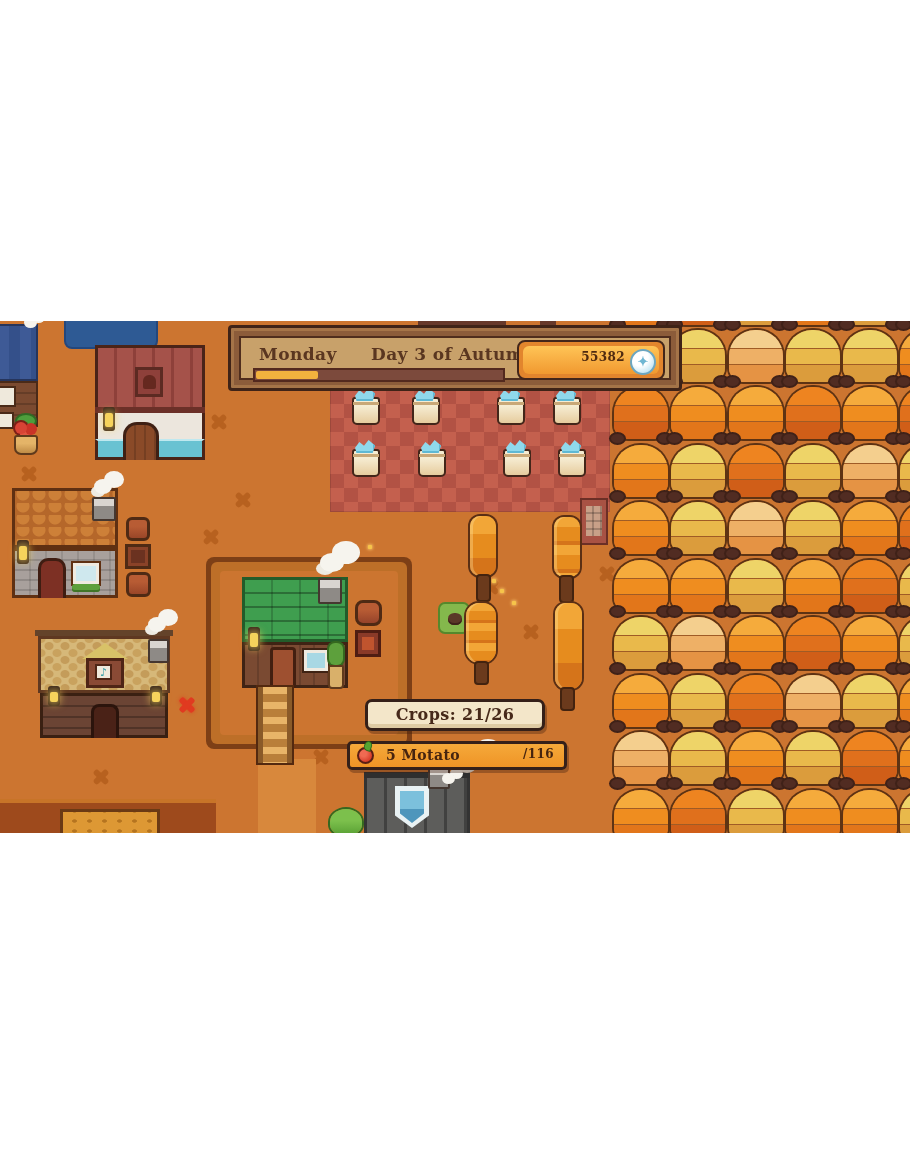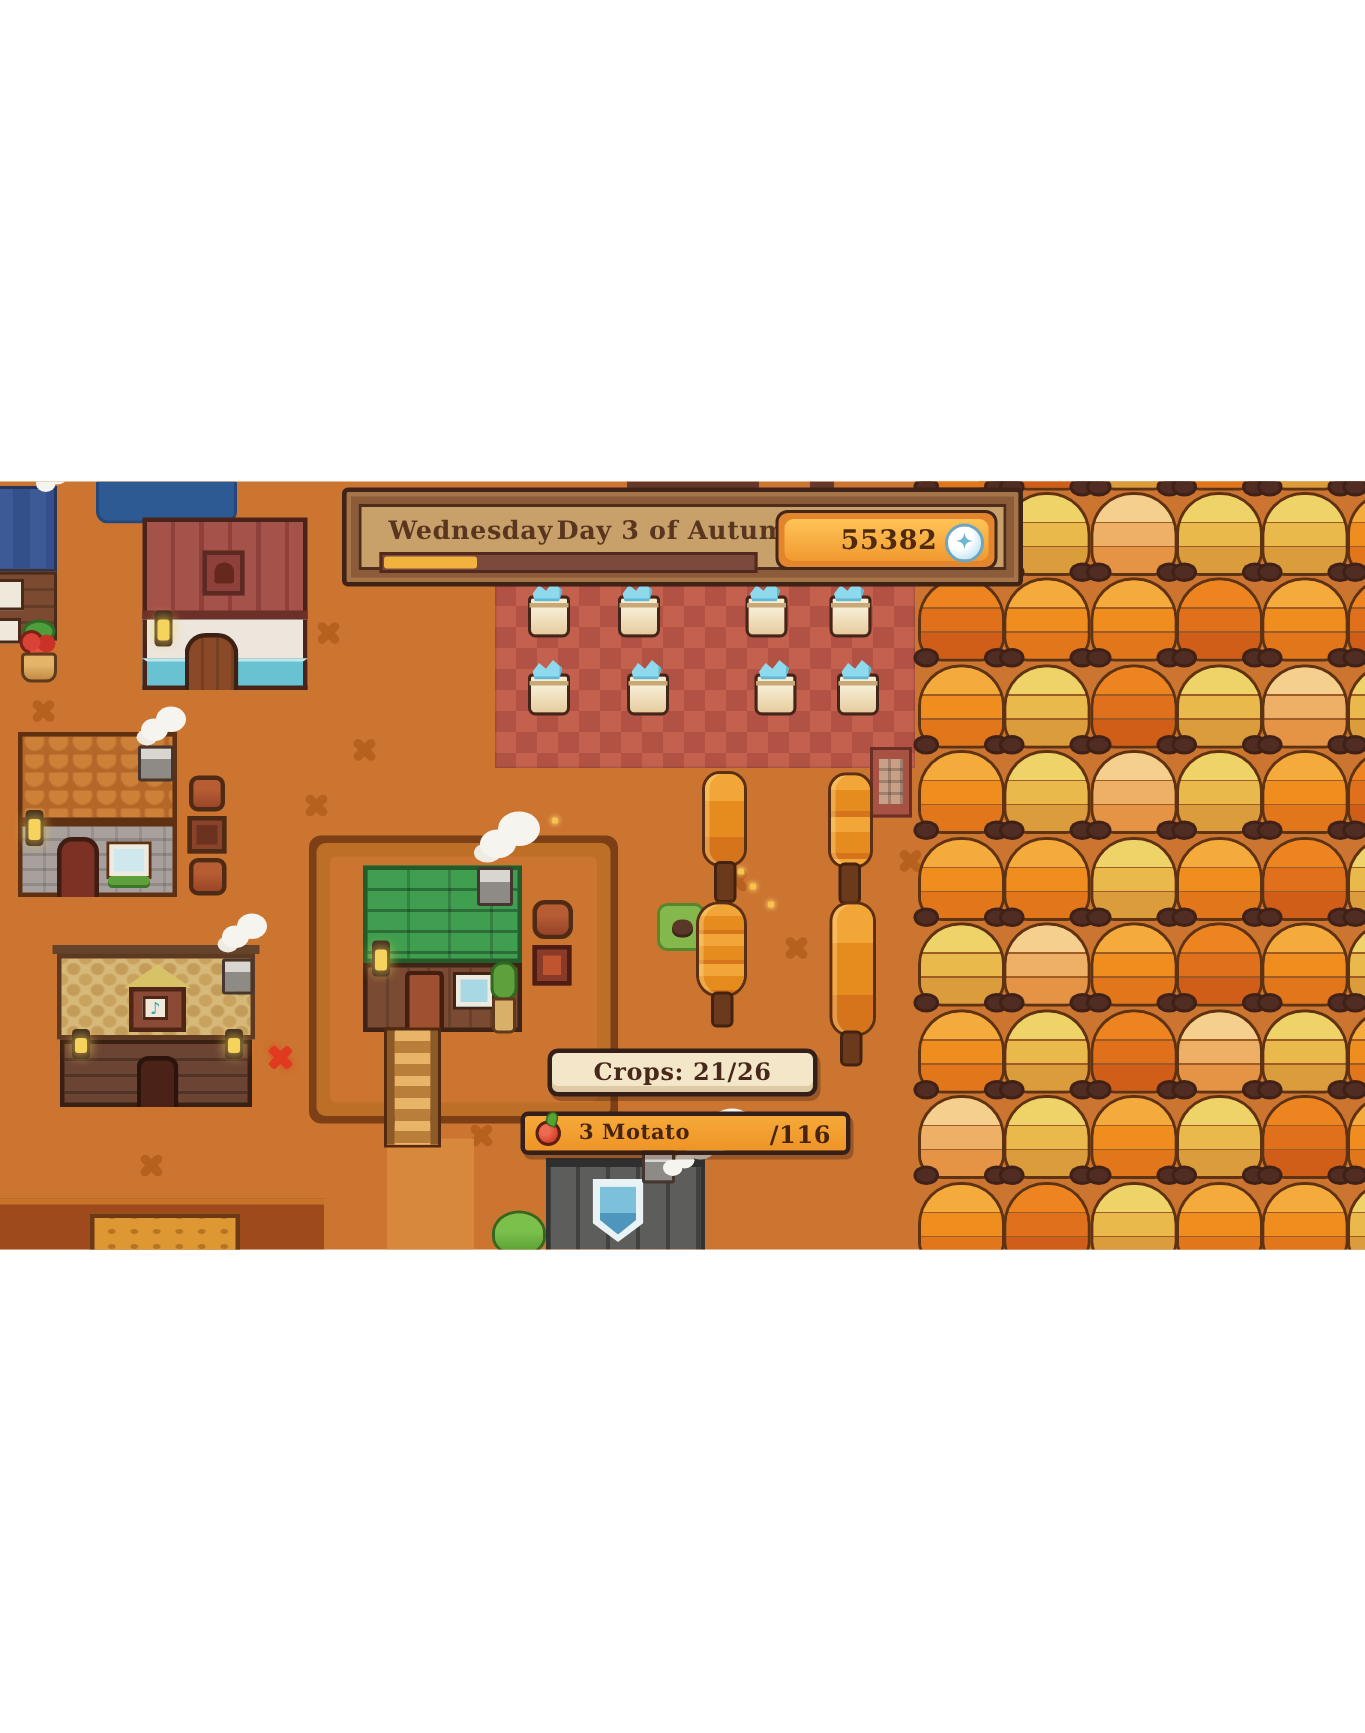--- a/index.html
+++ b/index.html
@@ -273,38 +273,38 @@
 
   <div class="a smoke sm" style="left:24px;top:-4px"></div>
   <div class="a smoke md" style="left:94px;top:158px"></div>
   <div class="a smoke md" style="left:148px;top:296px"></div>
   <div class="a smoke lg" style="left:320px;top:232px"></div>
   <div class="a smoke lg" style="left:462px;top:430px"></div>
   <div class="a smoke sm" style="left:442px;top:452px"></div>
 
   <div class="a" style="left:228px;top:4px;width:454px;height:66px;background:#8c5c3a;border:3px solid #3f2317;border-radius:4px;box-shadow:inset 0 0 0 3px #a57448;box-sizing:border-box">
     <div class="a" style="left:8px;top:8px;right:8px;bottom:8px;background:#c8a16a;border:2px solid #4f2d1d">
-      <span class="a hudtext" style="left:18px;top:6px;font-size:17px">Wednesday</span>
+      <span class="a hudtext" style="left:18px;top:6px;font-size:17px">Monday</span>
       <span class="a hudtext" style="left:130px;top:6px;font-size:17px">Day 3 of Autumn</span>
       <div class="a" style="left:12px;top:30px;width:252px;height:14px;background:#7c4a3c;border:2px solid #53291e;box-sizing:border-box">
         <div class="a" style="left:1px;top:1px;bottom:1px;width:25%;background:#f2b23e;border-radius:2px"></div>
       </div>
       <div class="a" style="right:4px;top:2px;width:148px;height:40px;background:#e2852d;border:2px solid #43261a;border-radius:8px;box-sizing:border-box">
         <div class="a" style="left:4px;top:4px;right:4px;bottom:4px;background:linear-gradient(#ffc456,#f19930);border-radius:6px"></div>
-        <span class="a hudtext" style="right:38px;top:8px;font-size:18px;color:#4f2a10">55382</span>
+        <span class="a hudtext" style="right:38px;top:8px;font-size:12px;color:#4f2a10">55382</span>
         <div class="a" style="right:7px;top:7px;width:26px;height:26px;border-radius:50%;background:radial-gradient(circle at 35% 30%,#ffffff 40%,#cdeaf5 72%,#9ed0e4);border:2px solid #6ca6c0;box-sizing:border-box;color:#6fb6d2;font-size:13px;line-height:22px;text-align:center;font-weight:bold">✦</div>
       </div>
     </div>
   </div>
 
   <div class="a" style="left:365px;top:378px;width:180px;height:32px;background:#f3e6c9;border:3px solid #352019;border-radius:7px;box-sizing:border-box;box-shadow:inset 0 -4px 0 #decba4,2px 3px 0 rgba(60,30,15,.35)">
     <span class="hudtext" style="display:block;text-align:center;font-size:16px;line-height:26px;color:#46291a">Crops: 21/26</span>
   </div>
 
   <div class="a" style="left:347px;top:420px;width:220px;height:29px;background:linear-gradient(#f5a93a,#ef9426);border:3px solid #352019;border-radius:5px;box-sizing:border-box;box-shadow:2px 3px 0 rgba(60,30,15,.35)">
     <div class="a" style="left:7px;top:3px;width:17px;height:17px;background:radial-gradient(circle at 35% 35%,#ef6a52 25%,#d8402c 70%);border:2px solid #5a1f14;border-radius:50%;box-sizing:border-box">
       <div class="a" style="left:6px;top:-7px;width:6px;height:8px;background:#55a332;border-radius:50% 50% 0 50%;transform:rotate(20deg);box-shadow:0 0 0 1px #2f6b1c"></div>
     </div>
-    <span class="a hudtext" style="left:36px;top:3px;font-size:14px;color:#46240f">3 Motato</span>
-    <span class="a hudtext" style="right:10px;top:3px;font-size:16px;color:#46240f">/116</span>
+    <span class="a hudtext" style="left:36px;top:3px;font-size:14px;color:#46240f">5 Motato</span>
+    <span class="a hudtext" style="right:10px;top:3px;font-size:12px;color:#46240f">/116</span>
   </div>
 
 </div>
 
 </body></html>

